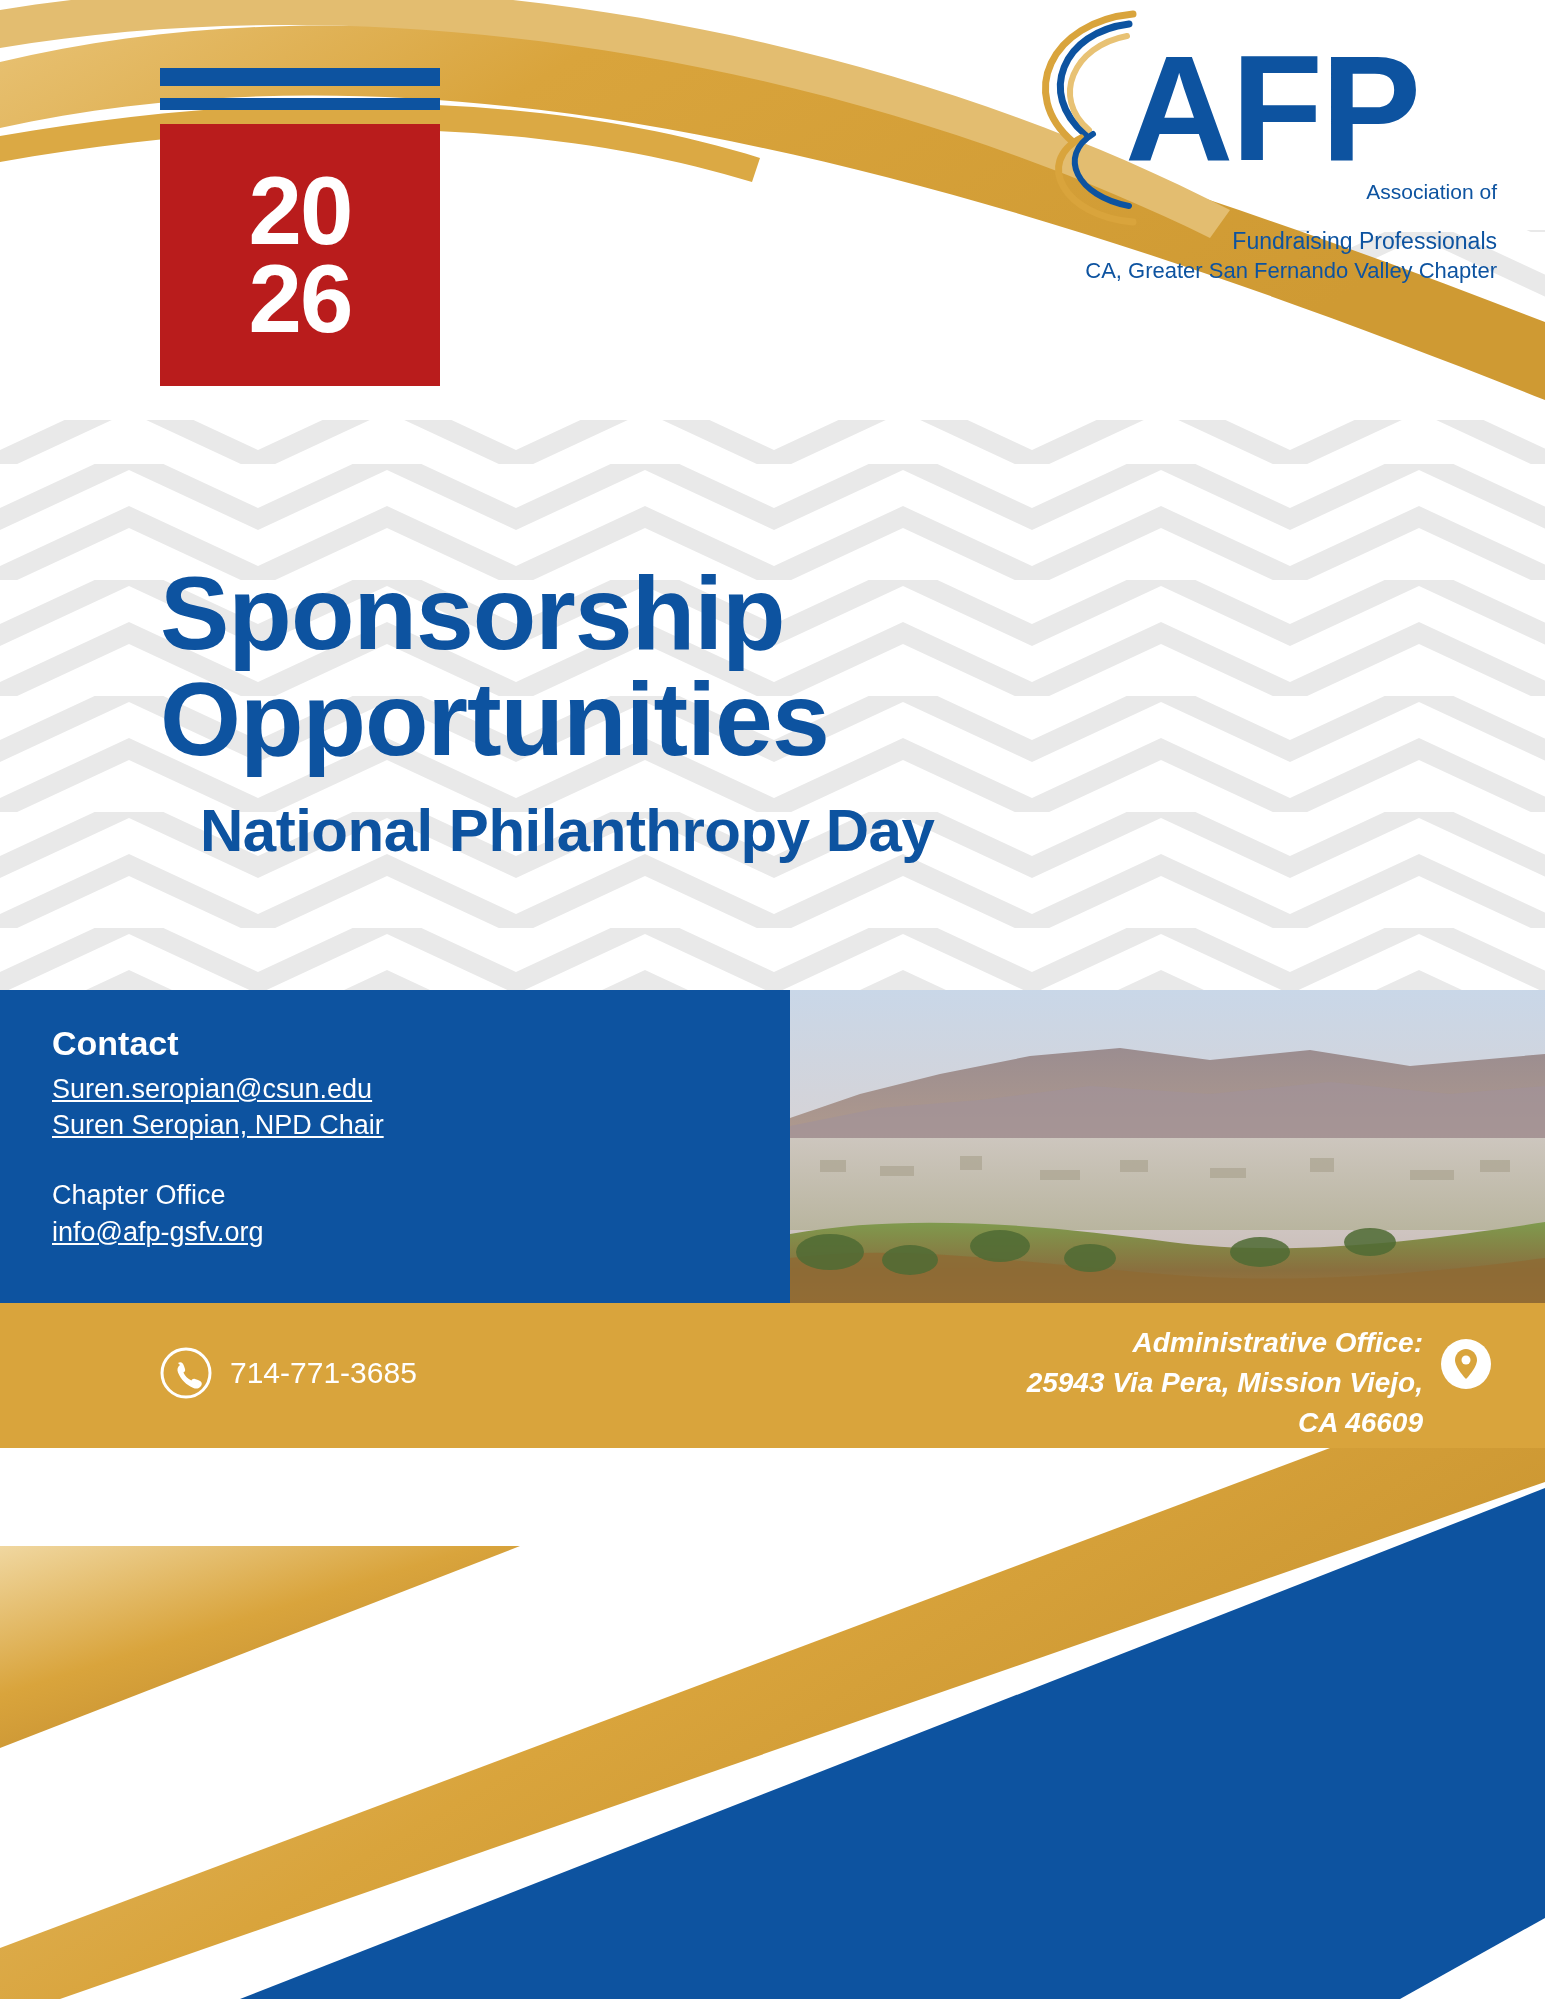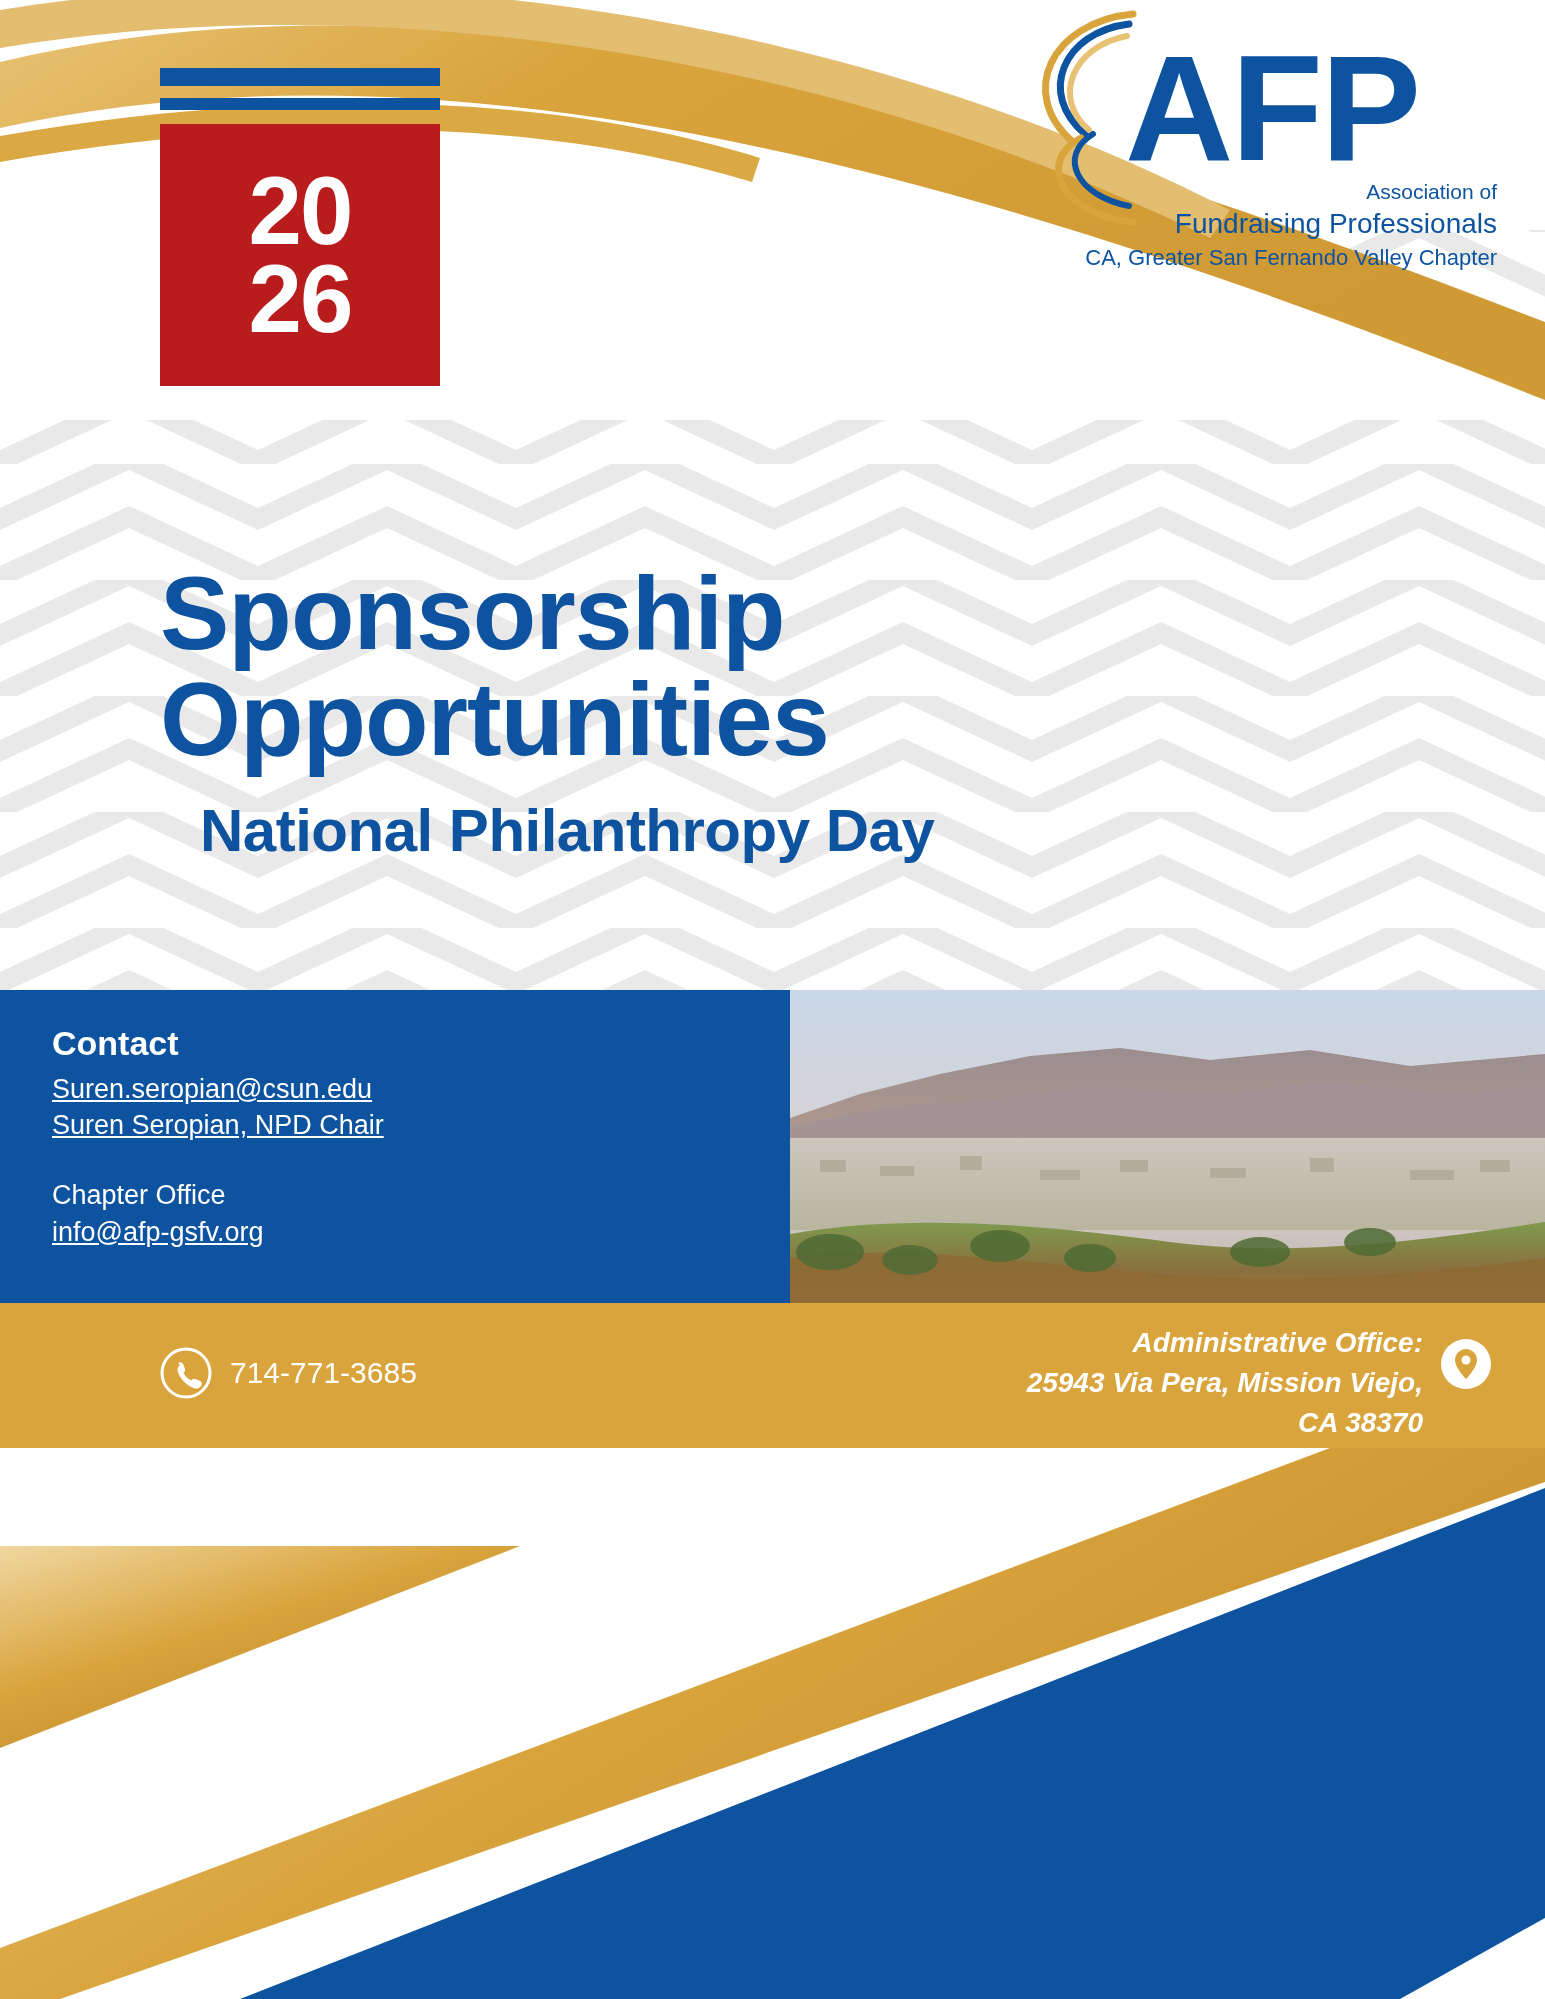--- a/index.html
+++ b/index.html
@@ -84,21 +84,21 @@
     right: 48px;
     top: 178px;
     width: 470px;
     text-align: right;
     color: #0d53a0;
     font-size: 21px;
     line-height: 1.32;
     z-index: 6;
   }
   .afp-lines .l1 { font-size: 21px; }
-  .afp-lines .l2 { font-size: 28px; }
+  .afp-lines .l2 { font-size: 23px; margin-top: 20px; }
   .afp-lines .l3 { font-size: 22px; font-weight: normal; }
 
   
   .titles {
     position: absolute;
     left: 160px;
     top: 560px;
     width: 1260px;
     z-index: 4;
     color: #0d53a0;
@@ -334,21 +334,21 @@
       <svg width="52" height="52" viewBox="0 0 52 52">
         <circle cx="26" cy="26" r="24" fill="none" stroke="#ffffff" stroke-width="3"></circle>
         <path d="M18 16 c3 -2 5 0 6 3 l1 3 c0.6 2 -0.4 2.8 -1.6 3.6 c1.6 3.6 4.4 6.4 8 8 c0.8 -1.2 1.6 -2.2 3.6 -1.6 l3 1 c3 1 5 3 3 6 c-1.6 2.4 -4.6 3.2 -7.6 2 c-7 -2.8 -12.6 -8.4 -15.4 -15.4 c-1.2 -3 -0.4 -6 2 -7.6 Z" fill="#ffffff"></path>
       </svg>
       <div class="num">714-771-3685</div>
     </div>
     <div class="addr-group">
       <div class="addr-text">
         <div>Administrative Office:</div>
         <div>25943 Via Pera, Mission Viejo,</div>
-        <div>CA 38370</div>
+        <div>CA 46609</div>
       </div>
       <svg width="54" height="54" viewBox="0 0 54 54" style="margin-top:14px">
         <circle cx="27" cy="27" r="25" fill="#ffffff"></circle>
         <path d="M27 12 c-6 0 -11 5 -11 11 c0 8 11 19 11 19 s11 -11 11 -19 c0 -6 -5 -11 -11 -11 Z" fill="#d9a43c"></path>
         <circle cx="27" cy="23" r="4.5" fill="#ffffff"></circle>
       </svg>
     </div>
   </div>
 
   <svg class="bottom-art" viewBox="0 0 1545 551" preserveAspectRatio="none">

